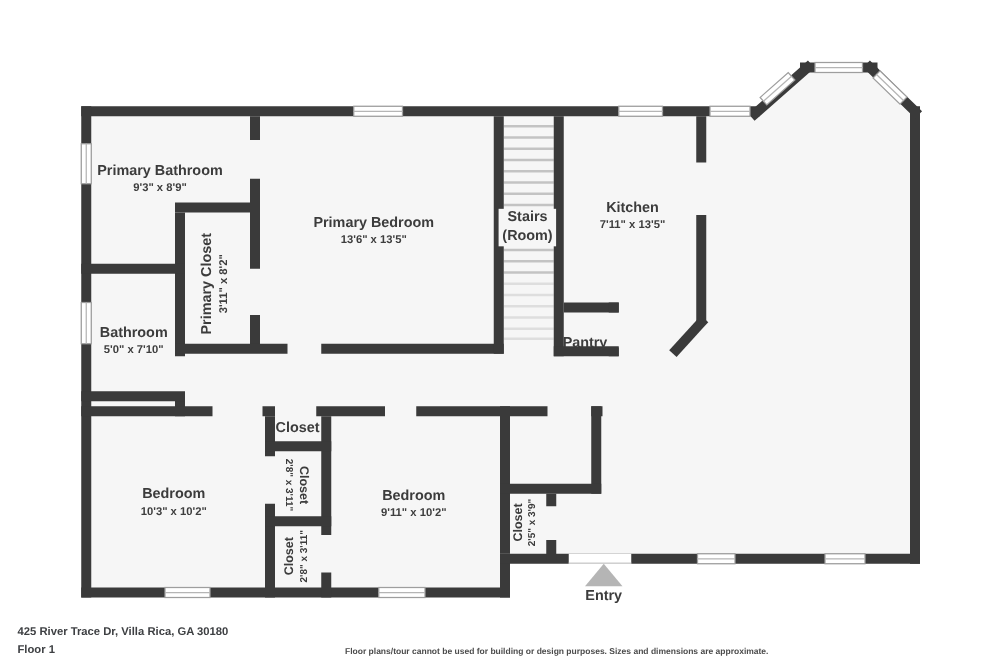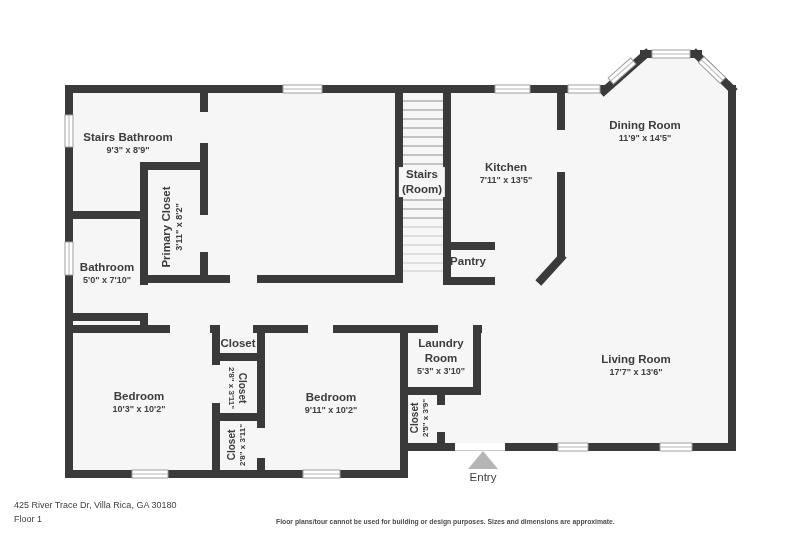--- a/index.html
+++ b/index.html
@@ -16,23 +16,23 @@
   .arrow{fill:var(--arrow,#b5b5b5);}
   .room-label{position:absolute;transform:translate(-50%,-50%);text-align:center;color:#3c3c3c;line-height:1.3;white-space:nowrap;}
   .room-label.rot-ccw{transform:translate(-50%,-50%) rotate(-90deg);}
   .room-label.rot-cw{transform:translate(-50%,-50%) rotate(90deg);}
   .room-name{font-size:11.5px;font-weight:700;}
   .room-dims{font-size:9px;font-weight:700;color:#3e3e3e;}
   .small-name{font-size:10px;font-weight:700;}
   .small-dims{font-size:8px;font-weight:700;}
   .stairs-label{background:var(--floor,#f6f6f6);padding:0 3px;}
   .wrap{white-space:normal;width:58px;}
-  .entry-label{position:absolute;transform:translate(-50%,0);font-size:11.5px;font-weight:400;color:#3c3c3c;}
-  .address{position:absolute;left:14px;top:500px;font-size:9px;font-weight:400;color:#3e4043;}
-  .floor-num{position:absolute;left:14px;top:514px;font-size:9px;font-weight:400;color:#3e4043;}
+  .entry-label{position:absolute;transform:translate(-50%,0);font-size:11.5px;font-weight:700;color:#3c3c3c;}
+  .address{position:absolute;left:14px;top:500px;font-size:9px;font-weight:700;color:#3e4043;}
+  .floor-num{position:absolute;left:14px;top:514px;font-size:9px;font-weight:700;color:#3e4043;}
   .disclaimer{position:absolute;left:276px;top:518px;font-size:6.8px;font-weight:700;color:#4c4c4c;}
 </style>
 </head>
 <body>
 
 <div class="plan">
 
   <svg width="800" height="533" viewBox="0 0 800 533">
 
     <polygon class="floor" points="69,89 606,89 644,53 698,53 732,87 732,447 404,447 404,474 69,474"></polygon>
@@ -153,51 +153,51 @@
     </g>
 
     <g>
       <rect x="455" y="443" width="50" height="8" fill="#ffffff"></rect>
       <line class="entry-sill" x1="455" y1="450.5" x2="505" y2="450.5"></line>
     </g>
     <polygon class="arrow" points="483,451 468,469 498,469"></polygon>
   </svg>
 
   <div class="room-label" style="left:128px;top:143px">
-    <div class="room-name">Stairs Bathroom</div>
+    <div class="room-name">Primary Bathroom</div>
     <div class="room-dims">9'3" x 8'9"</div>
   </div>
 
   <div class="room-label rot-ccw" style="left:172px;top:227px">
     <div class="room-name">Primary Closet</div>
     <div class="room-dims">3'11" x 8'2"</div>
   </div>
 
+  <div class="room-label" style="left:299px;top:185px">
+    <div class="room-name">Primary Bedroom</div>
+    <div class="room-dims">13'6" x 13'5"</div>
+  </div>
 
   <div class="room-label stairs-label" style="left:422px;top:182px">
     <div class="room-name">Stairs</div>
     <div class="room-name">(Room)</div>
   </div>
 
   <div class="room-label" style="left:506px;top:173px">
     <div class="room-name">Kitchen</div>
     <div class="room-dims">7'11" x 13'5"</div>
   </div>
 
-  <div class="room-label" style="left:645px;top:131px">
-    <div class="room-name">Dining Room</div>
-    <div class="room-dims">11'9" x 14'5"</div>
-  </div>
 
   <div class="room-label" style="left:107px;top:273px">
     <div class="room-name">Bathroom</div>
     <div class="room-dims">5'0" x 7'10"</div>
   </div>
 
-  <div class="room-label" style="left:468px;top:261px">
+  <div class="room-label" style="left:468px;top:275px">
     <div class="room-name">Pantry</div>
   </div>
 
   <div class="room-label" style="left:139px;top:402px">
     <div class="room-name">Bedroom</div>
     <div class="room-dims">10'3" x 10'2"</div>
   </div>
 
   <div class="room-label" style="left:238px;top:343px">
     <div class="room-name">Closet</div>
@@ -211,34 +211,26 @@
   <div class="room-label rot-ccw" style="left:237px;top:445px">
     <div class="small-name">Closet</div>
     <div class="small-dims">2'8" x 3'11"</div>
   </div>
 
   <div class="room-label" style="left:331px;top:403px">
     <div class="room-name">Bedroom</div>
     <div class="room-dims">9'11" x 10'2"</div>
   </div>
 
-  <div class="room-label" style="left:441px;top:357px">
-    <div class="room-name wrap">Laundry Room</div>
-    <div class="room-dims">5'3" x 3'10"</div>
-  </div>
 
   <div class="room-label rot-ccw" style="left:420px;top:418px">
     <div class="small-name">Closet</div>
     <div class="small-dims">2'5" x 3'9"</div>
   </div>
 
-  <div class="room-label" style="left:636px;top:365px">
-    <div class="room-name">Living Room</div>
-    <div class="room-dims">17'7" x 13'6"</div>
-  </div>
 
   <div class="entry-label" style="left:483px;top:471px">Entry</div>
 
   <div class="address">425 River Trace Dr, Villa Rica, GA 30180</div>
   <div class="floor-num">Floor 1</div>
   <div class="disclaimer">Floor plans/tour cannot be used for building or design purposes. Sizes and dimensions are approximate.</div>
 
 </div>
 
 </body></html>

